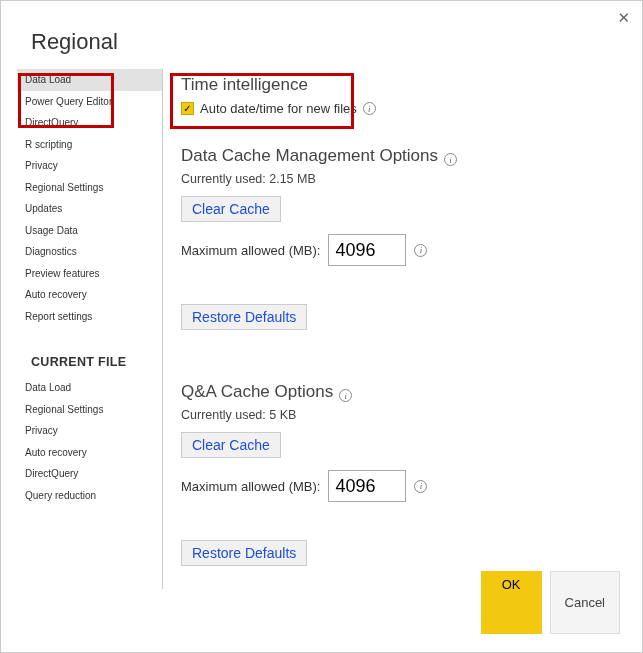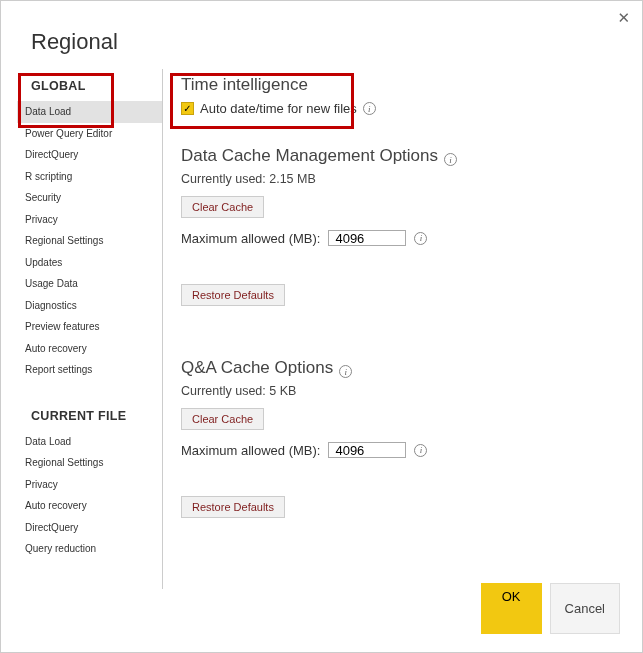--- a/index.html
+++ b/index.html
@@ -103,37 +103,37 @@
   .field-text {
     font-size: 12.5px;
     color: #444;
     margin: 6px 0;
   }
   .btn {
     display: inline-block;
     background: #f1f1f1;
     border: 1px solid #ccc;
     padding: 4px 10px;
-    font-size: 11px;
-    color: #7f1d1d;
+    font-size: 14px;
+    color: #1d4ed8;
     cursor: pointer;
     margin: 4px 0;
   }
   .row {
     display: flex;
     align-items: center;
     gap: 8px;
     margin: 8px 0;
   }
   .num-input {
     width: 78px;
-    height: 16px;
+    height: 32px;
     border: 1px solid #aaa;
     padding: 2px 6px;
-    font-size: 13px;
+    font-size: 18px;
   }
   .spacer-lg { height: 26px; }
   .spacer-md { height: 16px; }
   .footer {
     position: absolute;
     bottom: 18px;
     right: 22px;
     display: flex;
     gap: 8px;
   }
@@ -141,21 +141,21 @@
     background: #F2C811;
     border: 1px solid #F2C811;
     padding: 5px 20px;
     font-size: 13px;
     cursor: pointer;
     color: #000000;
   }
   .btn-cancel {
     background: #f4f4f4;
     border: 1px solid #ddd;
-    padding: 17px 14px;
+    padding: 23px 14px;
     font-size: 13px;
     cursor: pointer;
     color: #444;
   }
   .hl-red {
     border: 3px solid #C00000;
   }
   .hl-global {
     position: absolute;
     left: 17px;
@@ -175,26 +175,24 @@
 </style>
 </head>
 <body>
 
 <div class="close">✕</div>
 
 <div class="title">Regional</div>
 
 <div class="content">
   <div class="sidebar">
-    <div class="section-header">GLOBAL</div>
     <div class="nav-item selected">Data Load</div>
     <div class="nav-item">Power Query Editor</div>
     <div class="nav-item">DirectQuery</div>
     <div class="nav-item">R scripting</div>
-    <div class="nav-item">Security</div>
     <div class="nav-item">Privacy</div>
     <div class="nav-item">Regional Settings</div>
     <div class="nav-item">Updates</div>
     <div class="nav-item">Usage Data</div>
     <div class="nav-item">Diagnostics</div>
     <div class="nav-item">Preview features</div>
     <div class="nav-item">Auto recovery</div>
     <div class="nav-item">Report settings</div>
 
     <div class="section-gap"></div>

